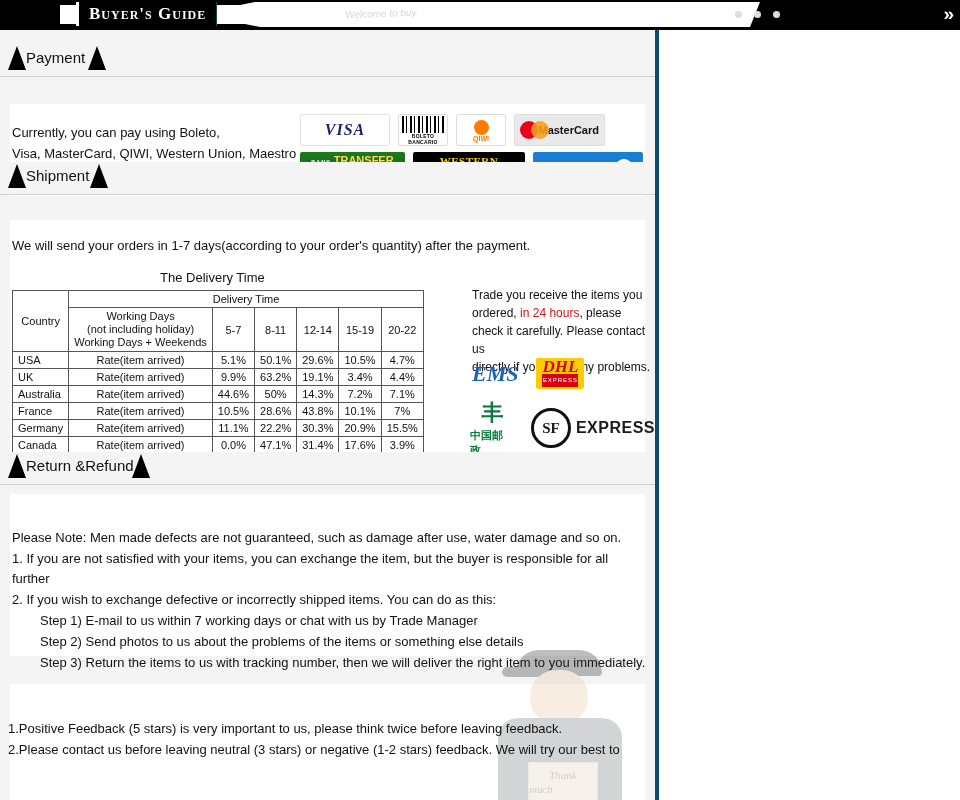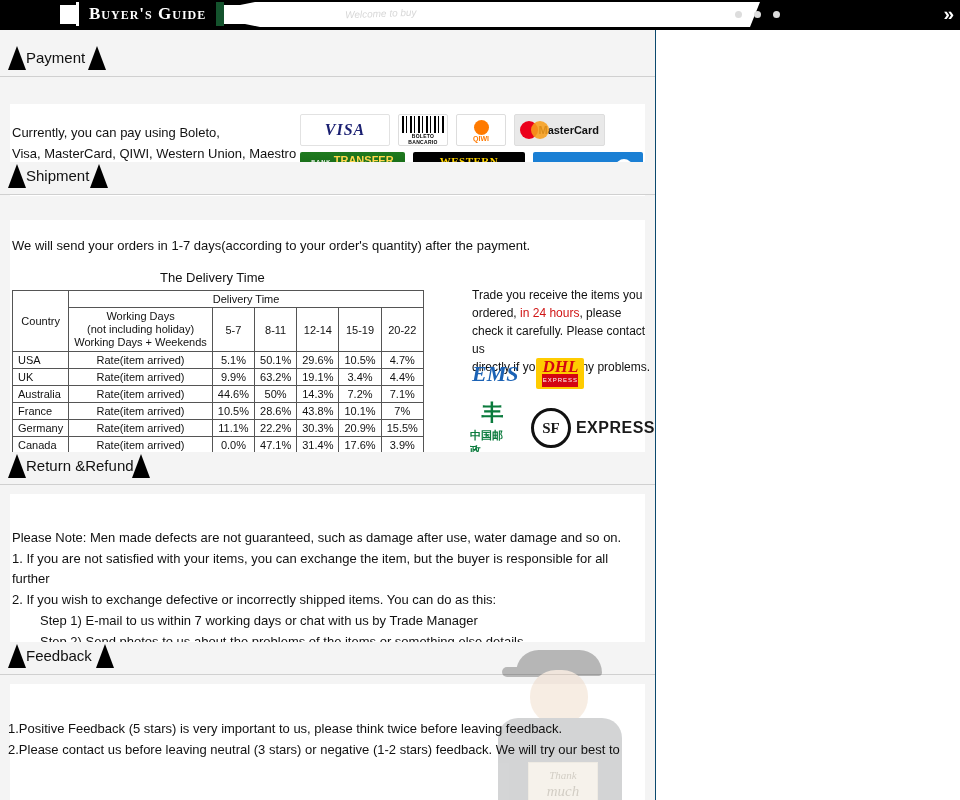--- a/index.html
+++ b/index.html
@@ -25,39 +25,39 @@
     clip-path:polygon(0 3px,180px 3px,195px 0,700px 0,690px 25px,200px 25px,185px 22px,0 22px);
   }
   .logo-box{
     position:absolute;left:76px;top:2px;height:24px;
     background:#000;color:#fff;
     padding:0 10px;
     display:flex;align-items:center;
     font-family:"Liberation Serif", serif;
     font-weight:bold;font-size:17px;letter-spacing:1px;
     font-variant:small-caps;
-    border-left:3px solid #fff;border-right:8px solid #14532d;
+    border-left:3px solid #fff;border-right:1px solid #14532d;
   }
   .welcome{
     position:absolute;left:345px;top:8px;
     color:#d8d8d8;font-size:10px;font-style:italic;
     transform:rotate(-2deg);
   }
   .dots{position:absolute;left:735px;top:11px;display:flex;gap:12px;}
   .dots i{display:block;width:7px;height:7px;border-radius:50%;background:#ddd;}
   .chev{
     position:absolute;right:10px;top:3px;color:#fff;font-size:19px;font-weight:bold;
     letter-spacing:-4px;
   }
 
   
   .panel{
     position:absolute;left:0;top:30px;width:655px;height:770px;
     background:#f4f4f4;
-    border-right:1px solid #0c4a6e;
+    border-right:4px solid #0c4a6e;
     overflow:hidden;
   }
   .white-strip{
     position:absolute;left:10px;width:635px;background:#fff;
   }
 
   
   .sec{
     position:absolute;left:0;width:655px;height:32px;
   }
@@ -144,22 +144,22 @@
 
   
   .courier{position:absolute;left:470px;top:612px;width:180px;height:188px;opacity:.30;}
   .c-cap{position:absolute;left:46px;top:8px;width:86px;height:26px;background:#2b2b2b;border-radius:40px 40px 6px 6px;}
   .c-cap::after{content:"";position:absolute;left:-14px;top:17px;width:52px;height:10px;background:#2b2b2b;border-radius:8px;}
   .c-face{position:absolute;left:60px;top:28px;width:58px;height:54px;background:#e7c6a6;border-radius:26px;}
   .c-body{position:absolute;left:28px;top:76px;width:124px;height:112px;background:#6f7478;border-radius:20px 20px 0 0;}
   .c-box{position:absolute;left:58px;top:120px;width:68px;height:52px;background:#e3d7bf;border:1px solid #cbbfa6;}
   .c-box .t1{position:absolute;left:0;right:0;top:6px;text-align:center;font-family:"Liberation Serif",serif;
      font-style:italic;font-size:11px;color:#6b5b3e;}
-  .c-box .t2{position:absolute;left:0;right:0;top:20px;text-align:center;font-family:"Liberation Serif",serif;
-     font-style:italic;font-size:15px;color:#6b5b3e;}
+  .c-box .t2{position:absolute;left:0;right:0;top:20px;text-align:left;font-family:"Liberation Serif",serif;
+     font-style:italic;font-size:11px;color:#6b5b3e;}
   .c-box .stars{position:absolute;left:0;right:0;top:36px;text-align:center;font-size:9px;color:#c8a200;}
 </style>
 </head>
 <body>
 
 <div class="page">
 
   <div class="topbar">
     <div class="ribbon"></div>
     <div class="logo-box">Buyer's Guide</div>
@@ -358,26 +358,20 @@
 
     <div class="ret-body">
       <p>Please Note: Men made defects are not guaranteed, such as damage after use, water  damage and so on.</p>
       <p>1. If you are not satisfied with your items, you can exchange the item, but the buyer is responsible for all further</p>
       <p>2. If you wish to exchange defective or incorrectly shipped items. You can do as this:</p>
       <p class="ind2">Step 1) E-mail to us within 7 working days or chat with us by Trade Manager</p>
       <p class="ind2">Step 2) Send photos to us about the problems of the items or something else details</p>
       <p class="ind2">Step 3) Return the items to us with tracking number, then we will deliver the right item to you immediately.</p>
     </div>
 
-    <div class="sec" style="top:612px;">
-      <div class="bar"></div>
-      <div class="arrow-l"></div>
-      <h2 style="left:26px;">Feedback</h2>
-      <div class="arrow-r" style="left:96px;"></div>
-    </div>
 
     <div class="white-strip" style="top:654px;height:116px;"></div>
 
     <div class="courier">
       <div class="c-cap"></div>
       <div class="c-face"></div>
       <div class="c-body"></div>
       <div class="c-box">
         <div class="t1">Thank</div>
         <div class="t2">much</div>

